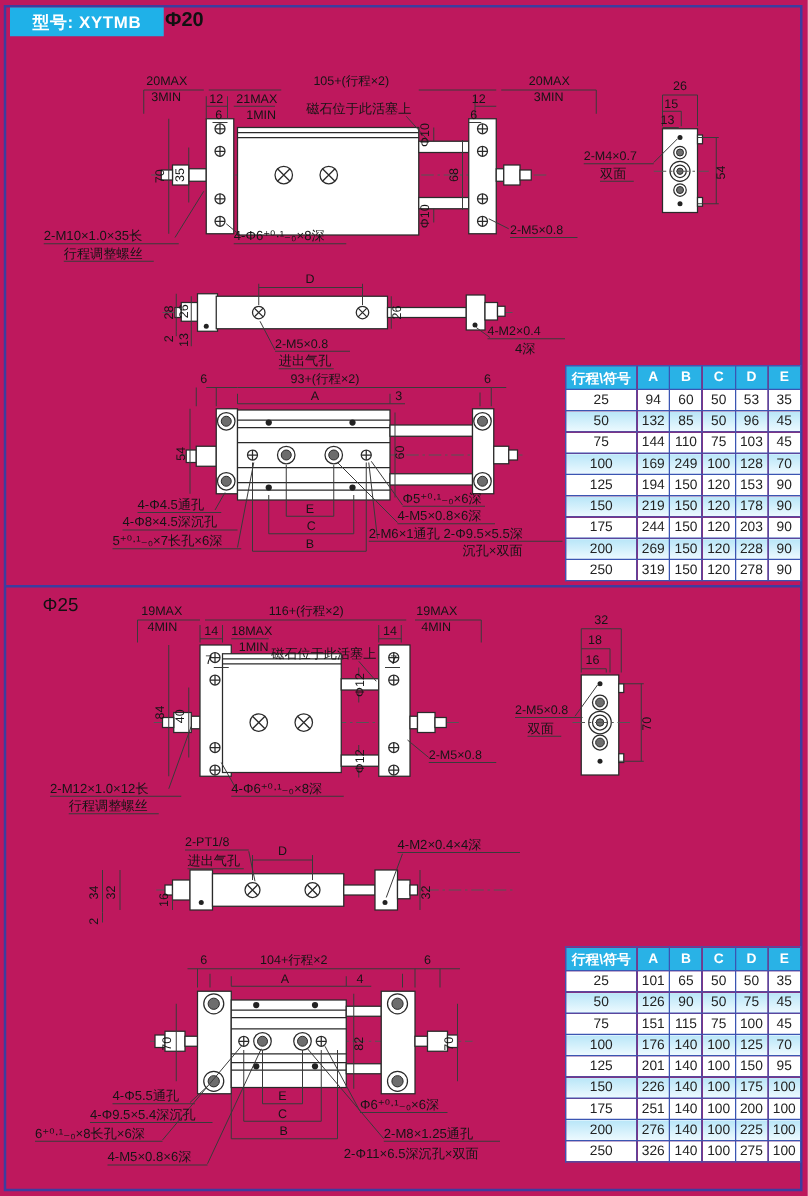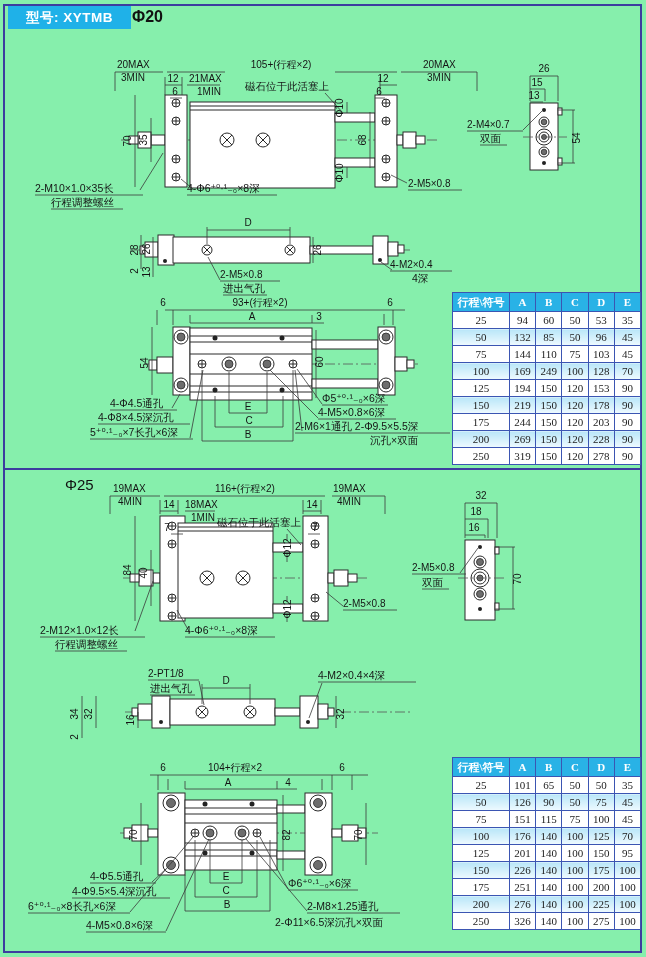--- a/index.html
+++ b/index.html
@@ -1,34 +1,34 @@
 <!DOCTYPE html>
 <html><head>
 <meta charset="utf-8">
 <style>
   * { margin:0; padding:0; box-sizing:border-box; }
   html,body { width:646px; height:957px; }
   body { background:#f4f4fb; font-family:"Liberation Sans","DejaVu Sans",sans-serif; }
-  .page { position:relative; width:646px; height:957px; background:#86efac; overflow:hidden; }
+  .page { position:relative; width:646px; height:957px; background:#be185d; overflow:hidden; }
   .frame { position:absolute; left:3px; top:4px; width:639px; height:949px; border:2px solid #3d3d9f; pointer-events:none; }
   .divider { position:absolute; left:4px; top:468px; width:637px; border-top:2px solid #3d3d9f; }
   .model-badge { position:absolute; left:8px; top:6px; width:123px; height:23px; background:#1fb1e8; color:#fff; font-weight:bold; font-size:13.5px; line-height:23px; text-align:center; letter-spacing:.5px; }
   .size-title-1 { position:absolute; left:132px; top:8px; font-size:16px; font-weight:700; color:#111; }
-  .size-title-2 { position:absolute; left:34px; top:476px; font-size:15px; font-weight:400; color:#111;margin-left:31px; }
+  .size-title-2 { position:absolute; left:34px; top:476px; font-size:15px; font-weight:400; color:#111; }
   svg.view { position:absolute; overflow:visible; }
   svg text { font-size:10px; fill:#151515; }
   svg text.cn { font-size:10.5px; }
   svg text.mid { text-anchor:middle; }
   .ln  { stroke:#2a2a2a; stroke-width:1; fill:none; }
   .fw  { stroke:#2a2a2a; stroke-width:1; fill:#fff; }
   .dim { stroke:#3a3a3a; stroke-width:.8; fill:none; }
   .cl  { stroke:#555; stroke-width:.8; fill:none; stroke-dasharray:10 3 2 3; }
   .dk  { fill:#6d6d6d; stroke:#2a2a2a; stroke-width:.8; }
   .dot { fill:#222; stroke:none; }
-  .spec-table { position:absolute; width:189px; border-collapse:collapse; font-size:11px; table-layout:fixed;font-family:Liberation Serif, serif; }
+  .spec-table { position:absolute; width:189px; border-collapse:collapse; font-size:11px; table-layout:fixed; }
   .spec-table th,.spec-table td { border:1px solid #3b55b2; text-align:center; padding:0; height:17px; overflow:hidden; }
   .spec-table th { background:#29b2e6; color:#fff; font-weight:bold; height:19px; font-size:11px; }
   .spec-table td { color:#222; background:#fff; }
   .spec-table tbody tr:nth-child(even) td { background:linear-gradient(180deg,#b9e6f8 0%,#eefaff 100%); }
   .spec-table col.c0 { width:57px; }
   #t20 { left:452px; top:292px; }
   #t25 { left:452px; top:757px; }
 </style>
 </head>
 <body>

